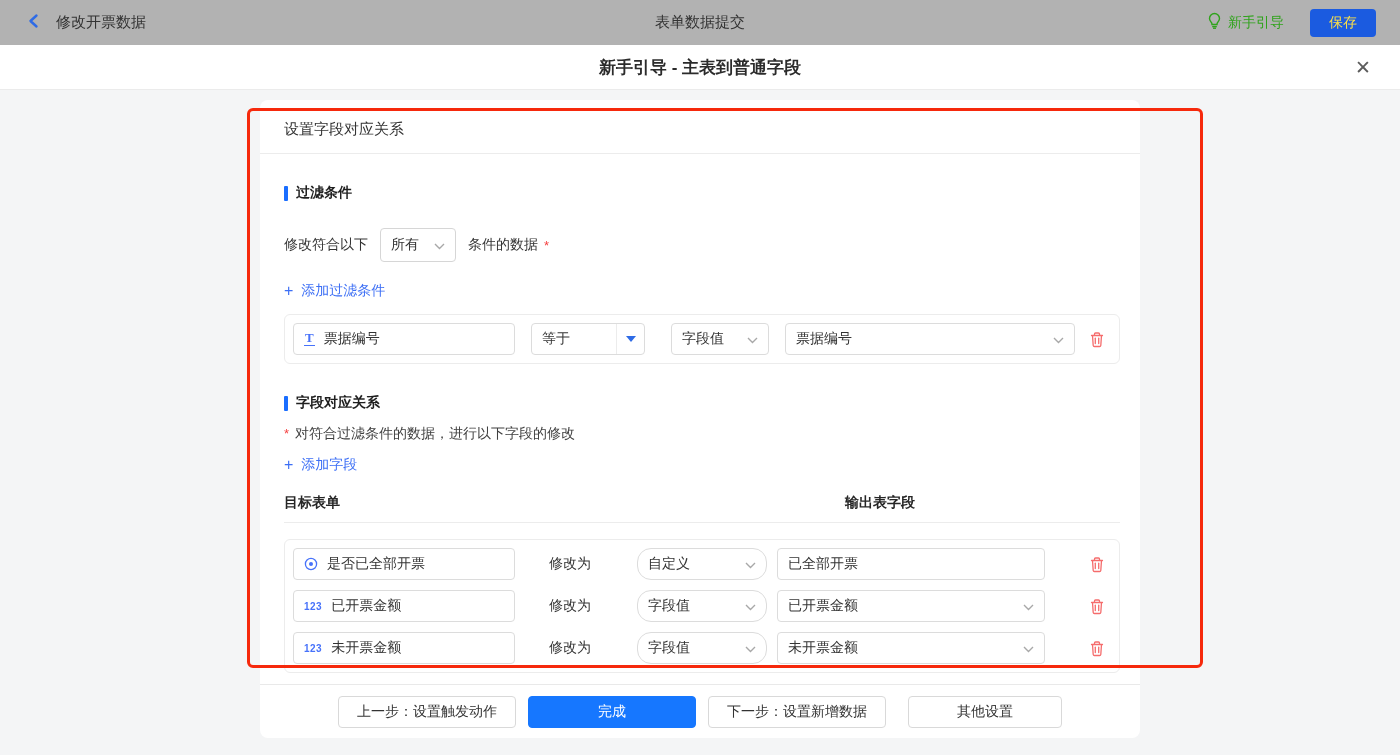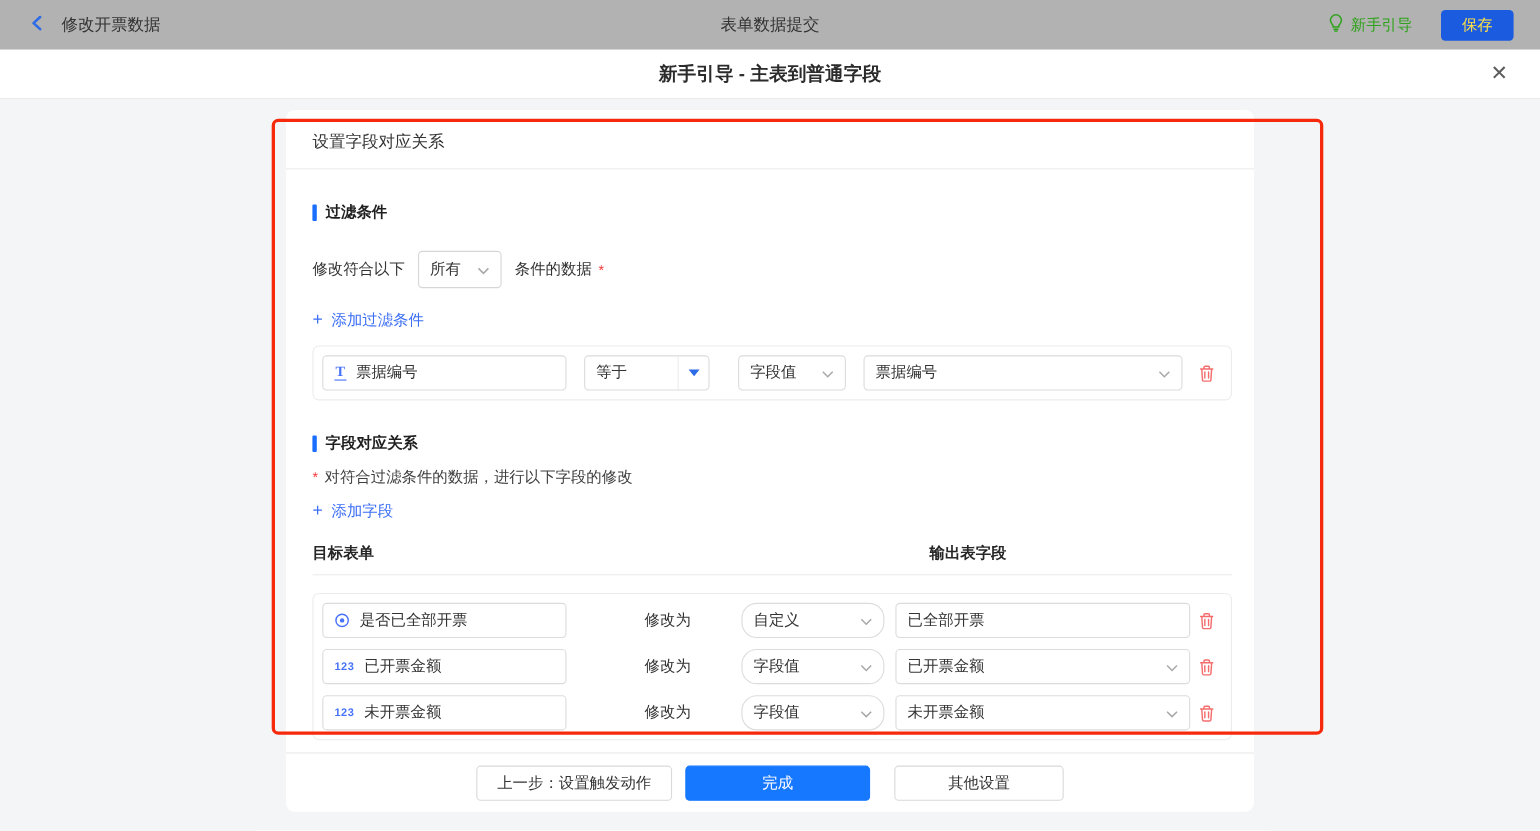--- a/index.html
+++ b/index.html
@@ -101,21 +101,21 @@
 
   .desc-row { margin-top:13px; display:flex; align-items:flex-start; gap:6px; color:#404040; }
   .desc-row .req2 { color:#f53f3f; font-size:13px; margin-top:1px; }
 
   .cols-row { margin-top:20px; position:relative; height:18px; }
   .col-h { font-weight:700; color:#262626; }
   .col-h.right { position:absolute; left:561px; top:0; }
   .cols-divider { margin-top:10px; border-bottom:1px solid #ececec; }
 
   .map-box { margin-top:16px; }
-  .mod-label { margin-left:71px; width:56px; color:#333; }
+  .mod-label { margin-left:34px; width:56px; color:#333; }
   .type-sel { margin-left:32px; width:130px;border-radius:14px; }
   .val-sel { margin-left:10px; width:268px; }
   .val-input {
     margin-left:10px; width:268px; height:32px; border:1px solid #dcdcdc; border-radius:4px;
     padding:4px 10px; font-size:14px; color:#333; font-family:inherit; background:#fff;
   }
   .f-type { margin-left:26px; width:98px; }
   .f-val { margin-left:16px; width:290px; }
 
   
@@ -352,17 +352,18 @@
             </svg>
         </span>
       </div>
 
     </div>
   </div>
 
   <div class="card-footer">
     <button class="btn">上一步：设置触发动作</button>
     <button class="btn primary">完成</button>
+    <button class="btn">下一步：设置新增数据</button>
     <button class="btn other">其他设置</button>
   </div>
 </div>
 
 <div class="annotation"></div>
 
 </body></html>

